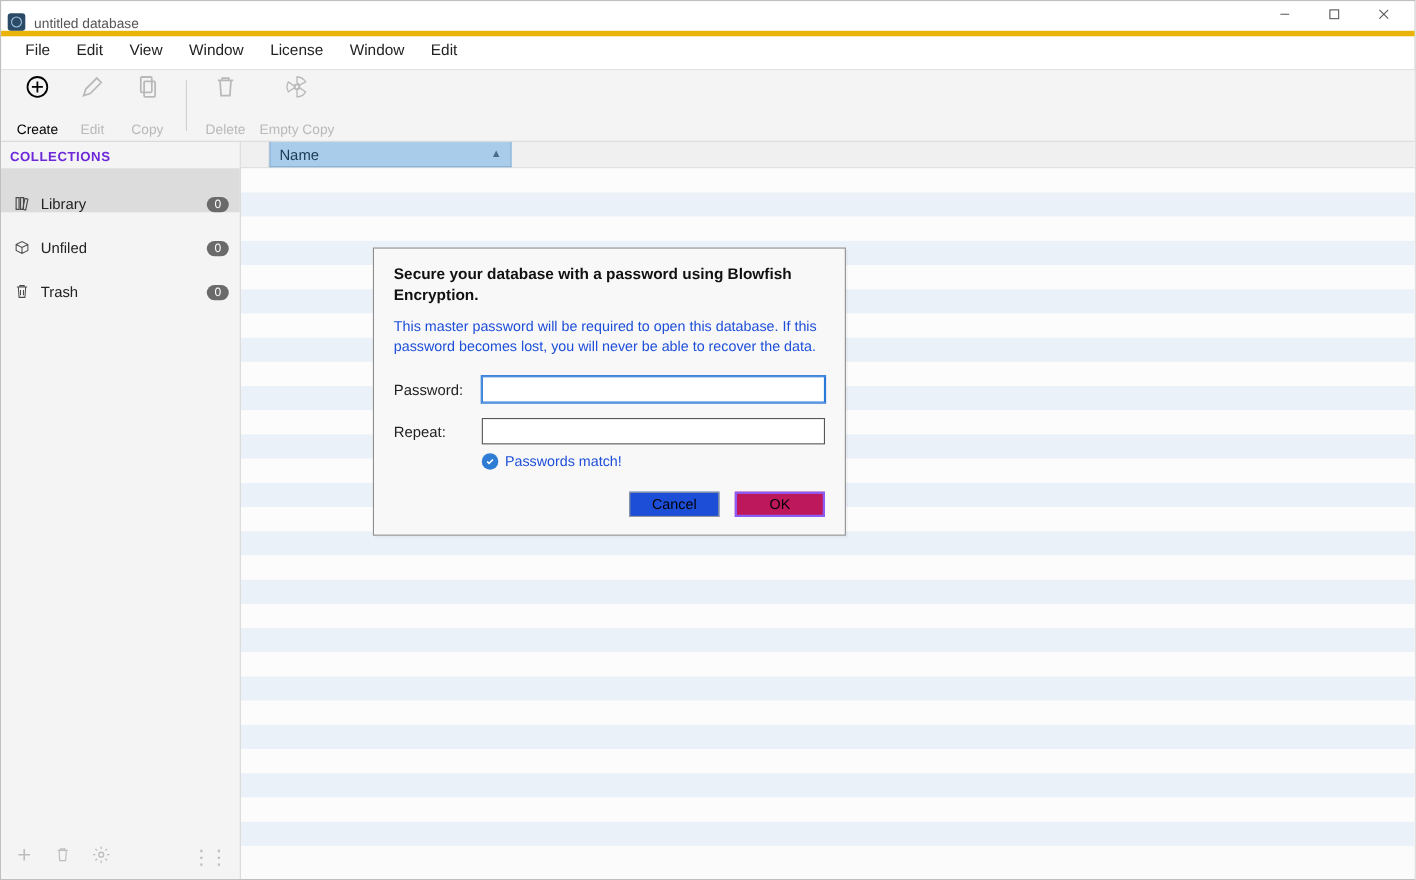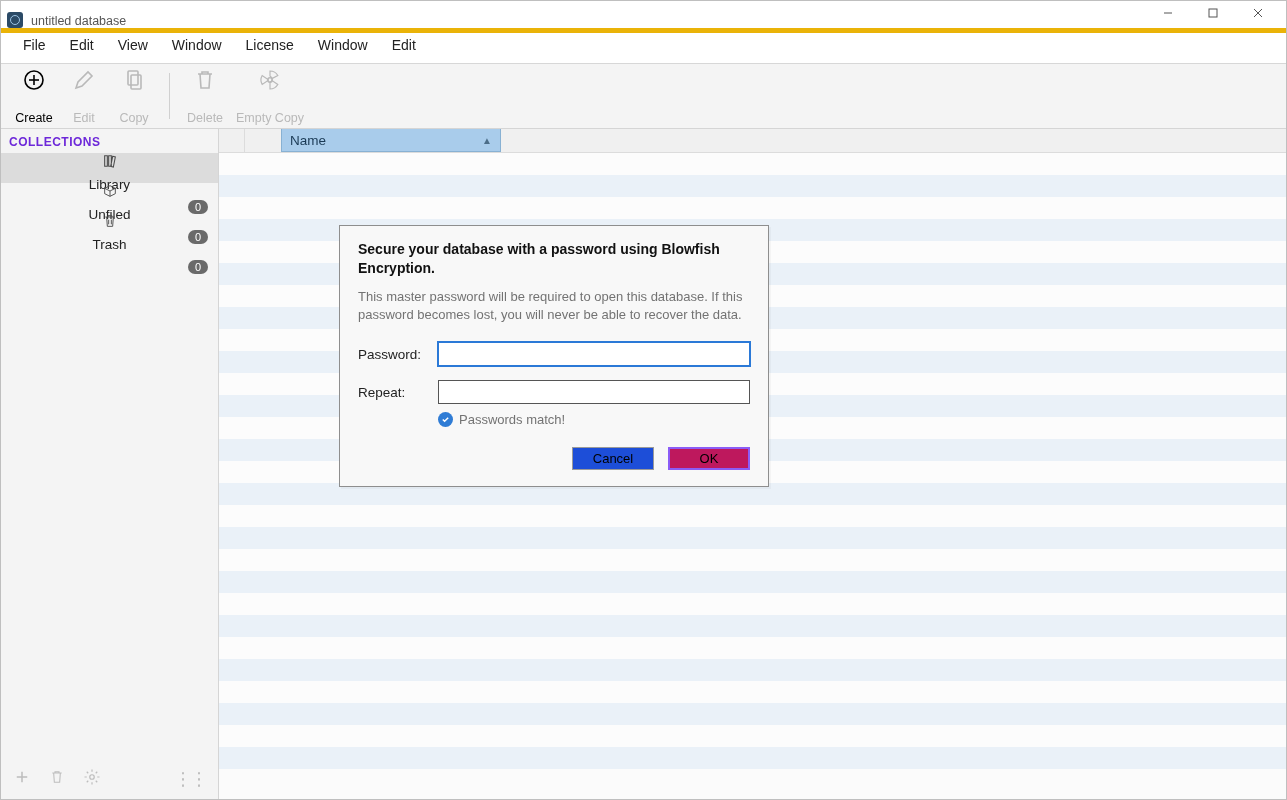--- a/index.html
+++ b/index.html
@@ -17,54 +17,54 @@
   .toolbar { height: 65px; display:flex; align-items:center; padding: 0 8px; border-bottom: 1px solid #d5d5d5; background: #f4f4f4; }
   .toolbar .tbtn { width: 50px; height: 56px; display:flex; flex-direction:column; align-items:center; justify-content:center; gap:15px; }
   .toolbar .tbtn.wide { width: 80px; }
   .toolbar .tbtn .ic { color:#000; }
   .toolbar .tbtn.disabled .ic, .toolbar .tbtn.disabled .lbl { color:#b9b9b9; }
   .toolbar .tbtn .lbl { font-size: 12.5px; color:#000; }
   .toolbar .sep { width:1px; background:#d0d0d0; height:46px; margin: 0 10px; }
   .body { flex:1; display:flex; min-height:0; }
   .sidebar { width: 218px; background:#f4f4f4; display:flex; flex-direction:column; border-right:1px solid #d5d5d5; }
   .sidebar .hdr { font-size:12px; font-weight:600; color:#6d28d9; padding: 6px 8px 4px; letter-spacing: .5px; }
-  .sidebar .row { height: 30px; display:flex; align-items:center; padding: 0 10px; gap:8px; font-size:13.5px; color:#222;flex-direction:column; }
+  .sidebar .row { height: 40px; display:flex; align-items:flex-end; padding: 0 10px; gap:8px; font-size:13.5px; color:#222; }
   .sidebar .row.active { background:#dcdcdc; }
   .sidebar .row .ic { width:18px; display:flex; justify-content:center; color:#4b4b4b; }
   .sidebar .row .badge { margin-left:auto; background:#6a6a6a; color:#fff; font-size:11px; border-radius:9px; min-width:20px; text-align:center; padding:1px 6px; }
   .sidebar .footer { margin-top:auto; height:40px; display:flex; align-items:center; gap:18px; padding:0 12px; color:#bdbdbd; }
   .sidebar .footer .drag { margin-left:auto; color:#bbb; font-size:18px; letter-spacing:-2px; }
   .main { flex:1; display:flex; flex-direction:column; min-width:0; background:#fbfbfb; }
   .mainbar { height: 40px; display:flex; align-items:center; padding: 0 10px; border-bottom:1px solid #e2e2e2; background:#fbfbfb; }
   .search { display:flex; align-items:center; width:224px; height:24px; border:1px solid #b7b7b7; border-radius:12px; padding:0 8px; background:#fff; box-shadow: inset 0 1px 1px rgba(0,0,0,.08); }
   .search .glass { color:#888; margin-right:4px; }
   .search input { border:0; outline:0; font-size:13px; width:100%; background:transparent; }
   .records { margin-left:auto; font-size:13px; color:#333; }
-  .tbl-head { height: 24px; background:#f0f0f0; border-bottom:1px solid #dcdcdc; display:flex; align-items:stretch;gap:36px; }
+  .tbl-head { height: 24px; background:#f0f0f0; border-bottom:1px solid #dcdcdc; display:flex; align-items:stretch; }
   .tbl-head .spacer { width:26px; border-right:1px solid #dcdcdc; }
   .tbl-head .col { width:220px; background:#a9cceb; border:1px solid #88b1d3; border-top:0; display:flex; align-items:center; padding:0 8px; font-size:13.5px; color:#1b3a55; position:relative; }
   .tbl-head .col .sort { position:absolute; right:8px; font-size:10px; color:#4c6d88; }
   .rows { flex:1; overflow:hidden; }
   .rows .r { height:22px; }
   .rows .r:nth-child(odd) { background:#fcfcfc; }
   .rows .r:nth-child(even) { background:#eaf1f8; }
   
   .dialog { position:absolute; left:339px; top:225px; width:430px; background:#f8f8f8; border:1px solid #8e8e8e; box-shadow: 2px 2px 0 rgba(0,0,0,.03); }
   .dialog .dtitle { background:#fff; padding:8px 10px; font-size:14px; color:#222; border-bottom:1px solid #ececec; }
   .dialog .dbody { padding: 14px 18px 16px; }
   .dialog .dh { font-weight:600; font-size:14px; color:#111; margin-bottom:10px; line-height:1.35; }
-  .dialog .desc { font-size:13px; color:#737373; line-height:1.4; margin-bottom:18px; }
+  .dialog .desc { font-size:13px; color:#1d4ed8; line-height:1.4; margin-bottom:18px; }
   .dialog .field { display:flex; align-items:center; margin-bottom:14px; }
   .dialog .field label { width:80px; font-size:13.5px; color:#222; }
   .dialog .field input { flex:1; height:24px; border:1px solid #555; padding:2px 5px; font-size:13px; outline:0; }
   .dialog .field input.focused { border:1px solid #2b79d7; box-shadow: 0 0 0 1px #2b79d7; }
   .dialog .match { display:flex; align-items:center; gap:6px; margin-left:80px; margin-top:-6px; margin-bottom:20px; }
   .dialog .match .badgeok { width:15px; height:15px; border-radius:50%; background:#2f7cd5; display:flex; align-items:center; justify-content:center; }
   .dialog .match .badgeok svg { width:9px; height:9px; }
-  .dialog .match .txt { color:#737373; font-size:13px; }
+  .dialog .match .txt { color:#1d4ed8; font-size:13px; }
   .dialog .btns { display:flex; justify-content:flex-end; gap:14px; }
   .dialog .btns button { width:82px; height:23px; font-size:13px; background:#1d4ed8; border:1px solid #9a9a9a; }
   .dialog .btns button.primary { border:2px solid #8b5cf6; background:#be185d; }
 </style>
 </head>
 <body>
 
 <div class="window">
   <div class="titlebar">
     <div class="app-icon"></div>

